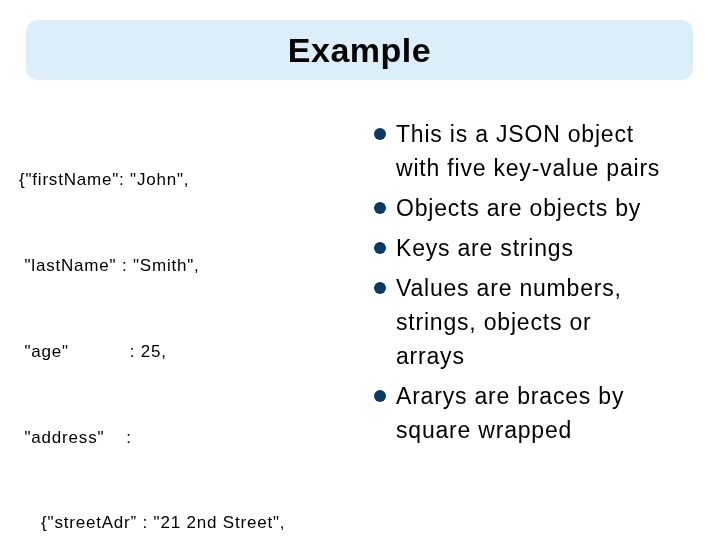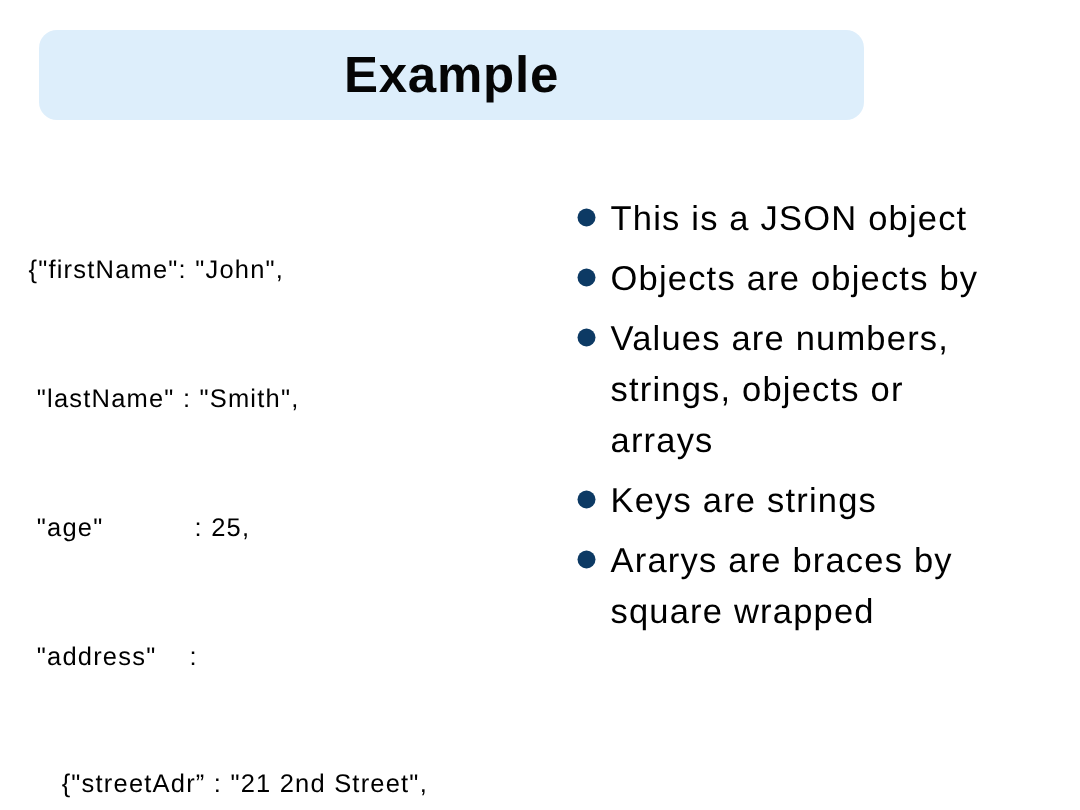--- a/index.html
+++ b/index.html
@@ -12,21 +12,21 @@
     background: #ffffff;
     position: relative;
     overflow: hidden;
     font-family: "Liberation Sans", sans-serif;
     color: #000000;
   }
   .banner {
     position: absolute;
     left: 26px;
     top: 20px;
-    width: 550px;
+    width: 667px;
     height: 60px;
     background: var(--banner-bg, #ddeefb);
     border-radius: 12px;
     display: flex;
     align-items: center;
     justify-content: center;
   }
   .title {
     font-size: 34px;
     font-weight: bold;
@@ -41,21 +41,21 @@
     line-height: 28.6px;
     letter-spacing: 0.8px;
     white-space: pre;
   }
   .bullets {
     position: absolute;
     left: 372px;
     top: 116px;
     width: 332px;
     list-style: none;
-    margin: 12px;
+    margin: 1px;
     padding: 0;
   }
   .bullets li {
     position: relative;
     padding-left: 23px;
     margin-bottom: 6px;
     font-size: 23px;
     line-height: 34px;
     letter-spacing: 0.8px;
   }
@@ -91,33 +91,34 @@
   
   
   
   
 </div>
 
 <ul class="bullets">
   <li>
     <span class="dot"></span>
     <span class="bl">This is a JSON object</span>
+    <span class="bl">with five key-value pairs</span>
   </li>
   <li>
     <span class="dot"></span>
     <span class="bl">Objects are objects by</span>
+  </li>
+  <li>
+    <span class="dot"></span>
+    <span class="bl">Keys are strings</span>
   </li>
   <li>
     <span class="dot"></span>
     <span class="bl">Values are numbers,</span>
     <span class="bl">strings, objects or</span>
     <span class="bl">arrays</span>
   </li>
   <li>
     <span class="dot"></span>
-    <span class="bl">Keys are strings</span>
-  </li>
-  <li>
-    <span class="dot"></span>
     <span class="bl">Ararys are braces by</span>
     <span class="bl">square wrapped</span>
   </li>
 </ul>
 
 </body></html>

